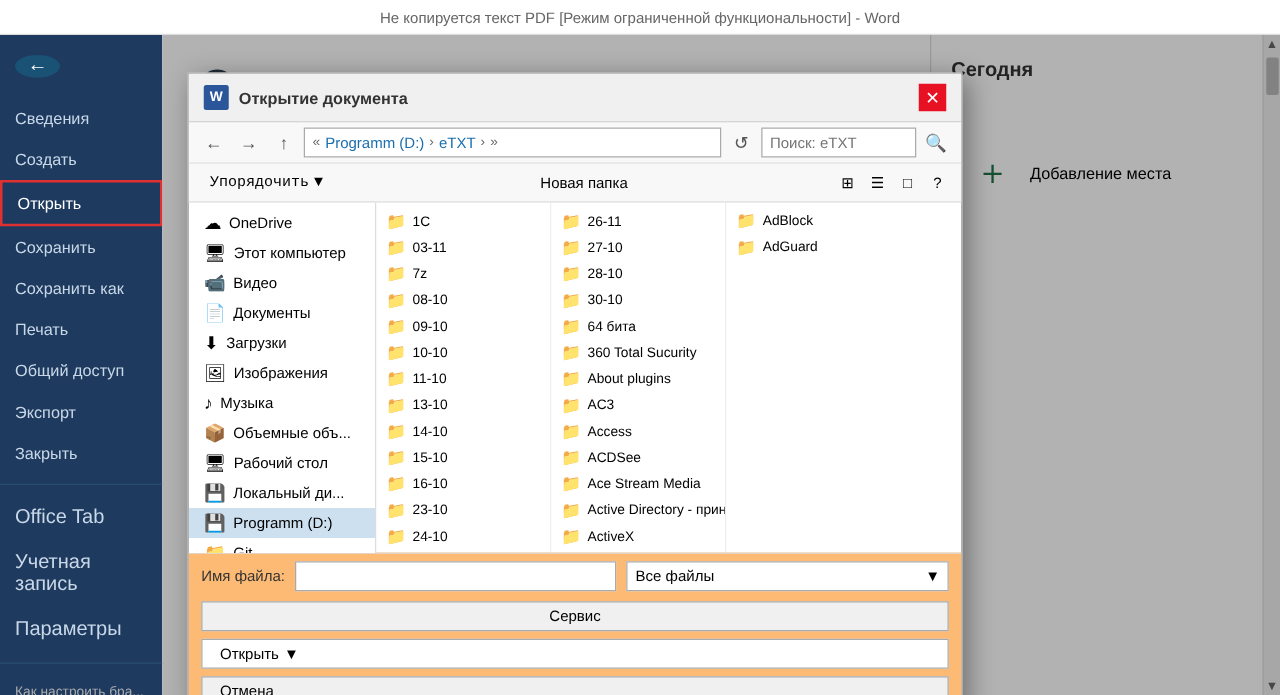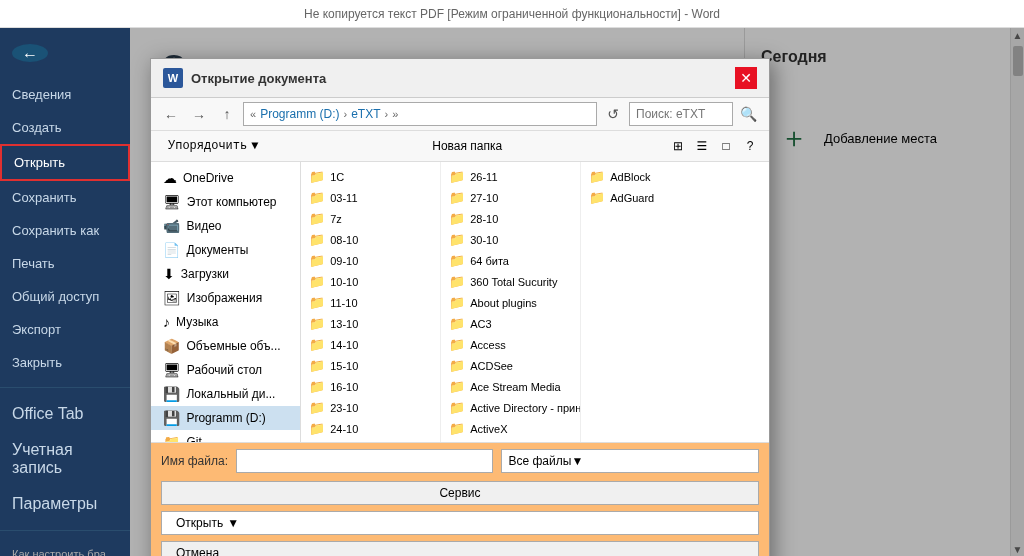--- a/index.html
+++ b/index.html
@@ -243,21 +243,21 @@
     }
 
     .address-segment {
       color: #1a6fad;
       cursor: pointer;
       font-size: 12px;
     }
     .address-separator { color: #666; font-size: 11px; }
 
     .search-box {
-      width: 104px;
+      width: 124px;
       height: 24px;
       border: 1px solid #aaa;
       padding: 2px 6px;
       font-size: 12px;
     }
 
     
     .dialog-toolbar2 {
       background: #f8f8f8;
       padding: 4px 8px;
@@ -393,20 +393,21 @@
 
     .filetype-select {
       flex: 1;
       height: 24px;
       border: 1px solid #aaa;
       padding: 2px 6px;
       font-size: 12px;
       background: white;
       display: flex;
       align-items: center;
+      justify-content: space-between;
       cursor: pointer;
     }
 
     .footer-buttons {
       display: flex;
       justify-content: flex-end;
       gap: 6px;
       padding-top: 2px;
       flex-direction: column;
     }

